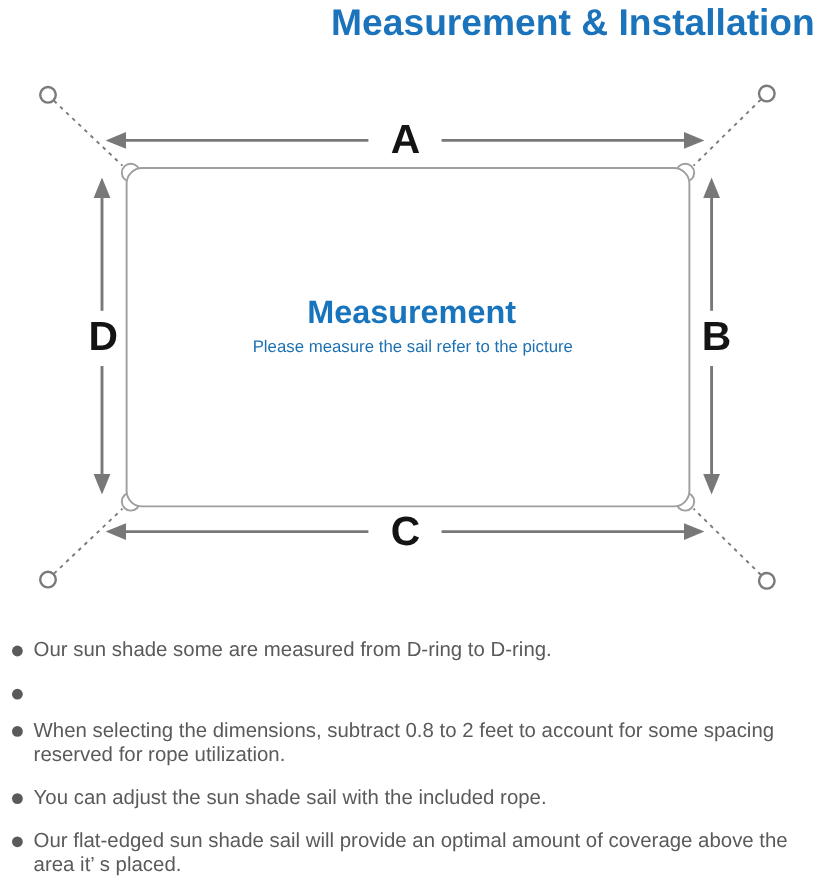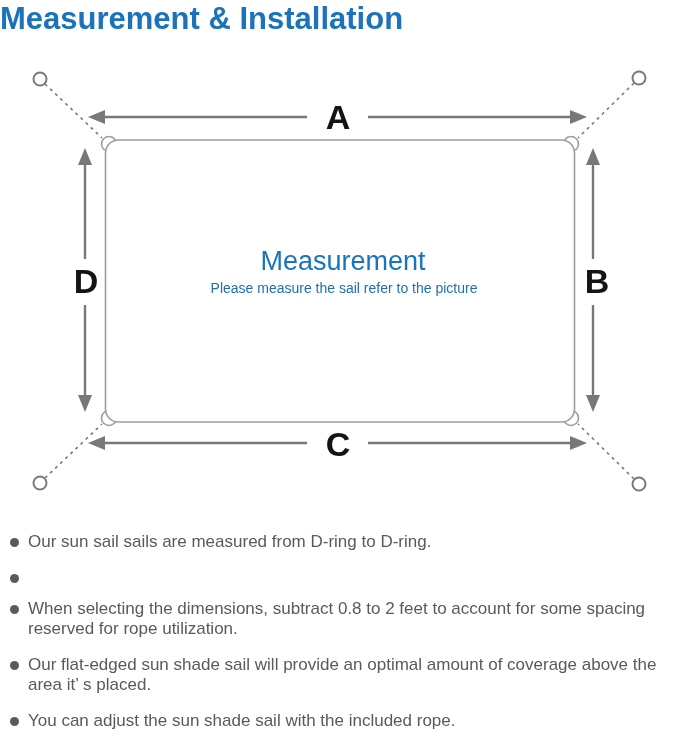--- a/index.html
+++ b/index.html
@@ -13,21 +13,21 @@
     width: 679px;
     height: 739px;
     background: #ffffff;
     overflow: hidden;
   }
   .main-title {
     position: absolute;
     top: 1px;
     left: 0;
     width: 100%;
-    text-align: left;
+    text-align: right;
     font-size: 31px;
     line-height: 36px;
     font-weight: bold;
     color: #1b74bb;
   }
   .diagram-svg {
     position: absolute;
     top: 0;
     left: 0;
     width: 679px;
@@ -44,21 +44,21 @@
   .dim-a { left: 338px; top: 117px; }
   .dim-b { left: 597px; top: 281px; }
   .dim-c { left: 338px; top: 444px; }
   .dim-d { left: 86px;  top: 281px; }
   .center-heading {
     position: absolute;
     left: 343px;
     top: 261px;
     transform: translate(-50%, -50%);
     font-size: 27px;
-    font-weight: normal;
+    font-weight: bold;
     color: #1874bc;
     white-space: nowrap;
   }
   .center-sub {
     position: absolute;
     left: 344px;
     top: 288px;
     transform: translate(-50%, -50%);
     font-size: 14px;
     color: #1d70b2;
@@ -151,32 +151,32 @@
   <div class="dim-label dim-b">B</div>
   <div class="dim-label dim-c">C</div>
   <div class="dim-label dim-d">D</div>
 
   <div class="center-heading">Measurement</div>
   <div class="center-sub">Please measure the sail refer to the picture</div>
 
   <ul class="notes">
     <li>
       <span class="dot"></span>
-      <span>Our sun sail sails are measured from D-ring to D-ring.</span>
+      <span>Our sun shade some are measured from D-ring to D-ring.</span>
     </li>
     <li>
       <span class="dot"></span>
     </li>
     <li>
       <span class="dot"></span>
       <span>When selecting the dimensions, subtract 0.8 to 2 feet to account for some spacing reserved for rope utilization.</span>
     </li>
     <li>
       <span class="dot"></span>
-      <span>Our flat-edged sun shade sail will provide an optimal amount of coverage above the area it’ s placed.</span>
+      <span>You can adjust the sun shade sail with the included rope.</span>
     </li>
     <li>
       <span class="dot"></span>
-      <span>You can adjust the sun shade sail with the included rope.</span>
+      <span>Our flat-edged sun shade sail will provide an optimal amount of coverage above the area it’ s placed.</span>
     </li>
   </ul>
 
 </div>
 
 </body></html>

